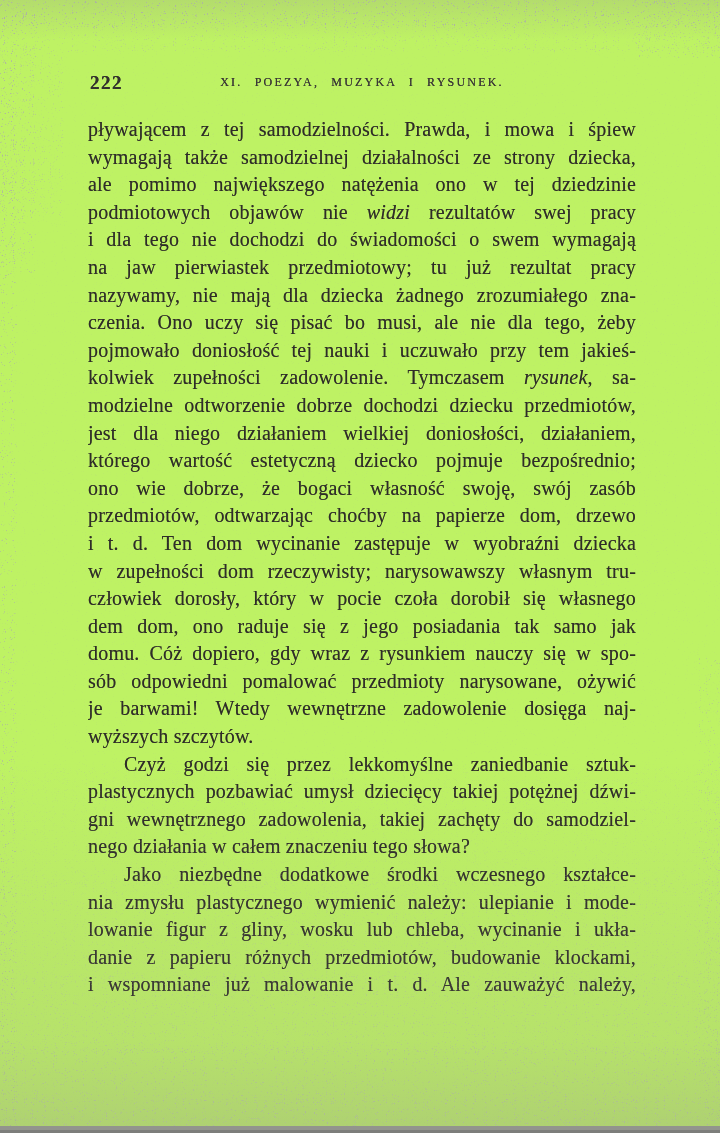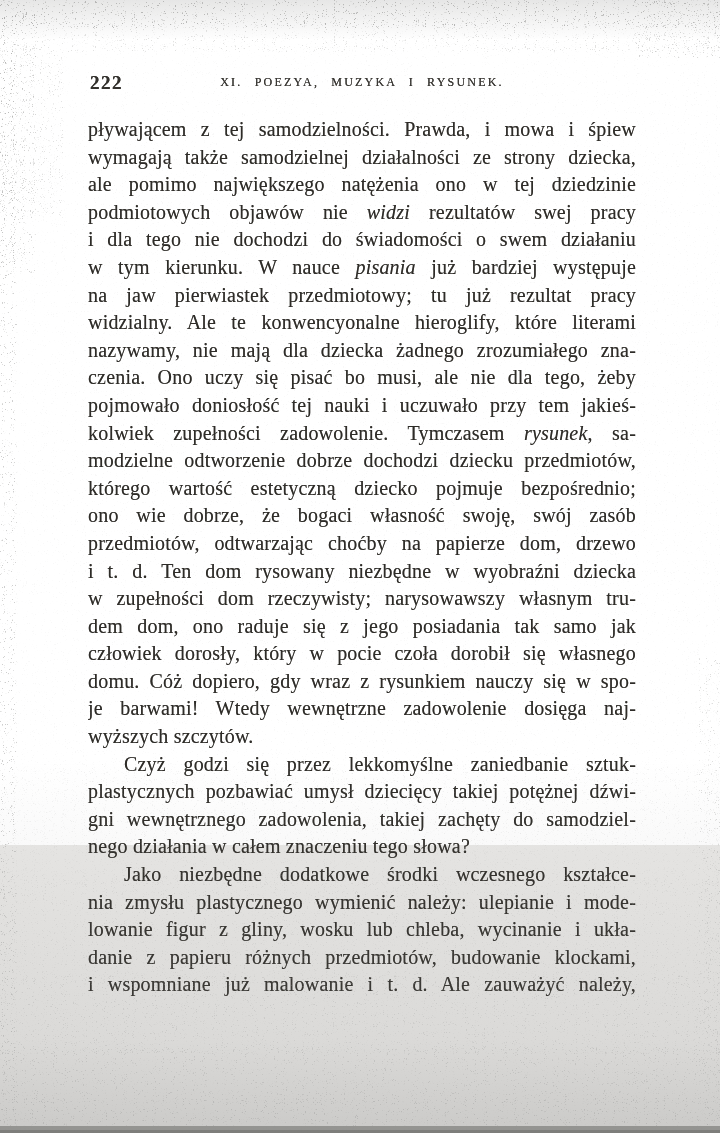--- a/index.html
+++ b/index.html
@@ -1,18 +1,18 @@
 <!DOCTYPE html>
 <html><head>
 <meta charset="utf-8">
 <style>
   html,body{margin:0;padding:0;}
   body{width:720px;height:1133px;overflow:hidden;background:#e9e8e6;}
   .page{
-    position:relative;width:720px;height:845px;background:#ffffff;
+    position:relative;width:720px;height:1133px;background:#bef264;
     font-family:"Liberation Serif", serif;color:#2e2c28;text-decoration:underline;
   }
   .header{position:absolute;top:72px;left:88px;width:548px;height:24px;}
   .pagenum{
     position:absolute;left:2px;top:0;font-size:19px;font-weight:bold;
     letter-spacing:1.5px;color:#33312d;text-shadow:0 0 .5px #33312d;
   }
   .running{
     position:absolute;left:0;right:0;top:3px;text-align:center;
     font-size:12px;letter-spacing:2.2px;word-spacing:7px;color:#3c3a36;
@@ -40,37 +40,37 @@
   <div class="header">
     <span class="pagenum">222</span>
     <span class="running">XI. POEZYA, MUZYKA I RYSUNEK.</span>
   </div>
 
   <div class="body">
       <div class="line"><span>pływającem z tej samodzielności. Prawda, i mowa i śpiew</span></div>
       <div class="line"><span>wymagają także samodzielnej działalności ze strony dziecka,</span></div>
       <div class="line"><span>ale pomimo największego natężenia ono w tej dziedzinie</span></div>
       <div class="line"><span>podmiotowych objawów nie </span><span class="it">widzi</span><span> rezultatów swej pracy</span></div>
-      <div class="line"><span>i dla tego nie dochodzi do świadomości o swem działaniu</span></div>
-      <div class="line"><span>w tym kierunku. W nauce </span><span class="it">pisania</span><span> już bardziej występuje</span></div>
+      <div class="line"><span>i dla tego nie dochodzi do świadomości o swem wymagają</span></div>
       <div class="line"><span>na jaw pierwiastek przedmiotowy; tu już rezultat pracy</span></div>
-      <div class="line"><span>widzialny. Ale te konwencyonalne hieroglify, które literami</span></div>
       <div class="line"><span>nazywamy, nie mają dla dziecka żadnego zrozumiałego zna-</span></div>
       <div class="line"><span>czenia. Ono uczy się pisać bo musi, ale nie dla tego, żeby</span></div>
       <div class="line"><span>pojmowało doniosłość tej nauki i uczuwało przy tem jakieś-</span></div>
       <div class="line"><span>kolwiek zupełności zadowolenie. Tymczasem </span><span class="it">rysunek</span><span>, sa-</span></div>
       <div class="line"><span>modzielne odtworzenie dobrze dochodzi dziecku przedmiotów,</span></div>
+      <div class="line"><span>jest dla niego działaniem wielkiej doniosłości, działaniem,</span></div>
       <div class="line"><span>którego wartość estetyczną dziecko pojmuje bezpośrednio;</span></div>
       <div class="line"><span>ono wie dobrze, że bogaci własność swoję, swój zasób</span></div>
       <div class="line"><span>przedmiotów, odtwarzając choćby na papierze dom, drzewo</span></div>
-      <div class="line"><span>i t. d. Ten dom rysowany niezbędne w wyobraźni dziecka</span></div>
+      <div class="line"><span>i t. d. Ten dom wycinanie zastępuje w wyobraźni dziecka</span></div>
       <div class="line"><span>w zupełności dom rzeczywisty; narysowawszy własnym tru-</span></div>
+      <div class="line"><span>człowiek dorosły, który w pocie czoła dorobił się własnego</span></div>
       <div class="line"><span>dem dom, ono raduje się z jego posiadania tak samo jak</span></div>
-      <div class="line"><span>człowiek dorosły, który w pocie czoła dorobił się własnego</span></div>
       <div class="line"><span>domu. Cóż dopiero, gdy wraz z rysunkiem nauczy się w spo-</span></div>
+      <div class="line"><span>sób odpowiedni pomalować przedmioty narysowane, ożywić</span></div>
       <div class="line"><span>je barwami! Wtedy wewnętrzne zadowolenie dosięga naj-</span></div>
       <div class="line flush"><span>wyższych szczytów.</span></div>
       <div class="line ind"><span>Czyż godzi się przez lekkomyślne zaniedbanie sztuk-</span></div>
       <div class="line"><span>plastycznych pozbawiać umysł dziecięcy takiej potężnej dźwi-</span></div>
       <div class="line"><span>gni wewnętrznego zadowolenia, takiej zachęty do samodziel-</span></div>
       <div class="line flush"><span>nego działania w całem znaczeniu tego słowa?</span></div>
       <div class="line ind"><span>Jako niezbędne dodatkowe środki wczesnego kształce-</span></div>
       <div class="line"><span>nia zmysłu plastycznego wymienić należy: ulepianie i mode-</span></div>
       <div class="line"><span>lowanie figur z gliny, wosku lub chleba, wycinanie i ukła-</span></div>
       <div class="line"><span>danie z papieru różnych przedmiotów, budowanie klockami,</span></div>

